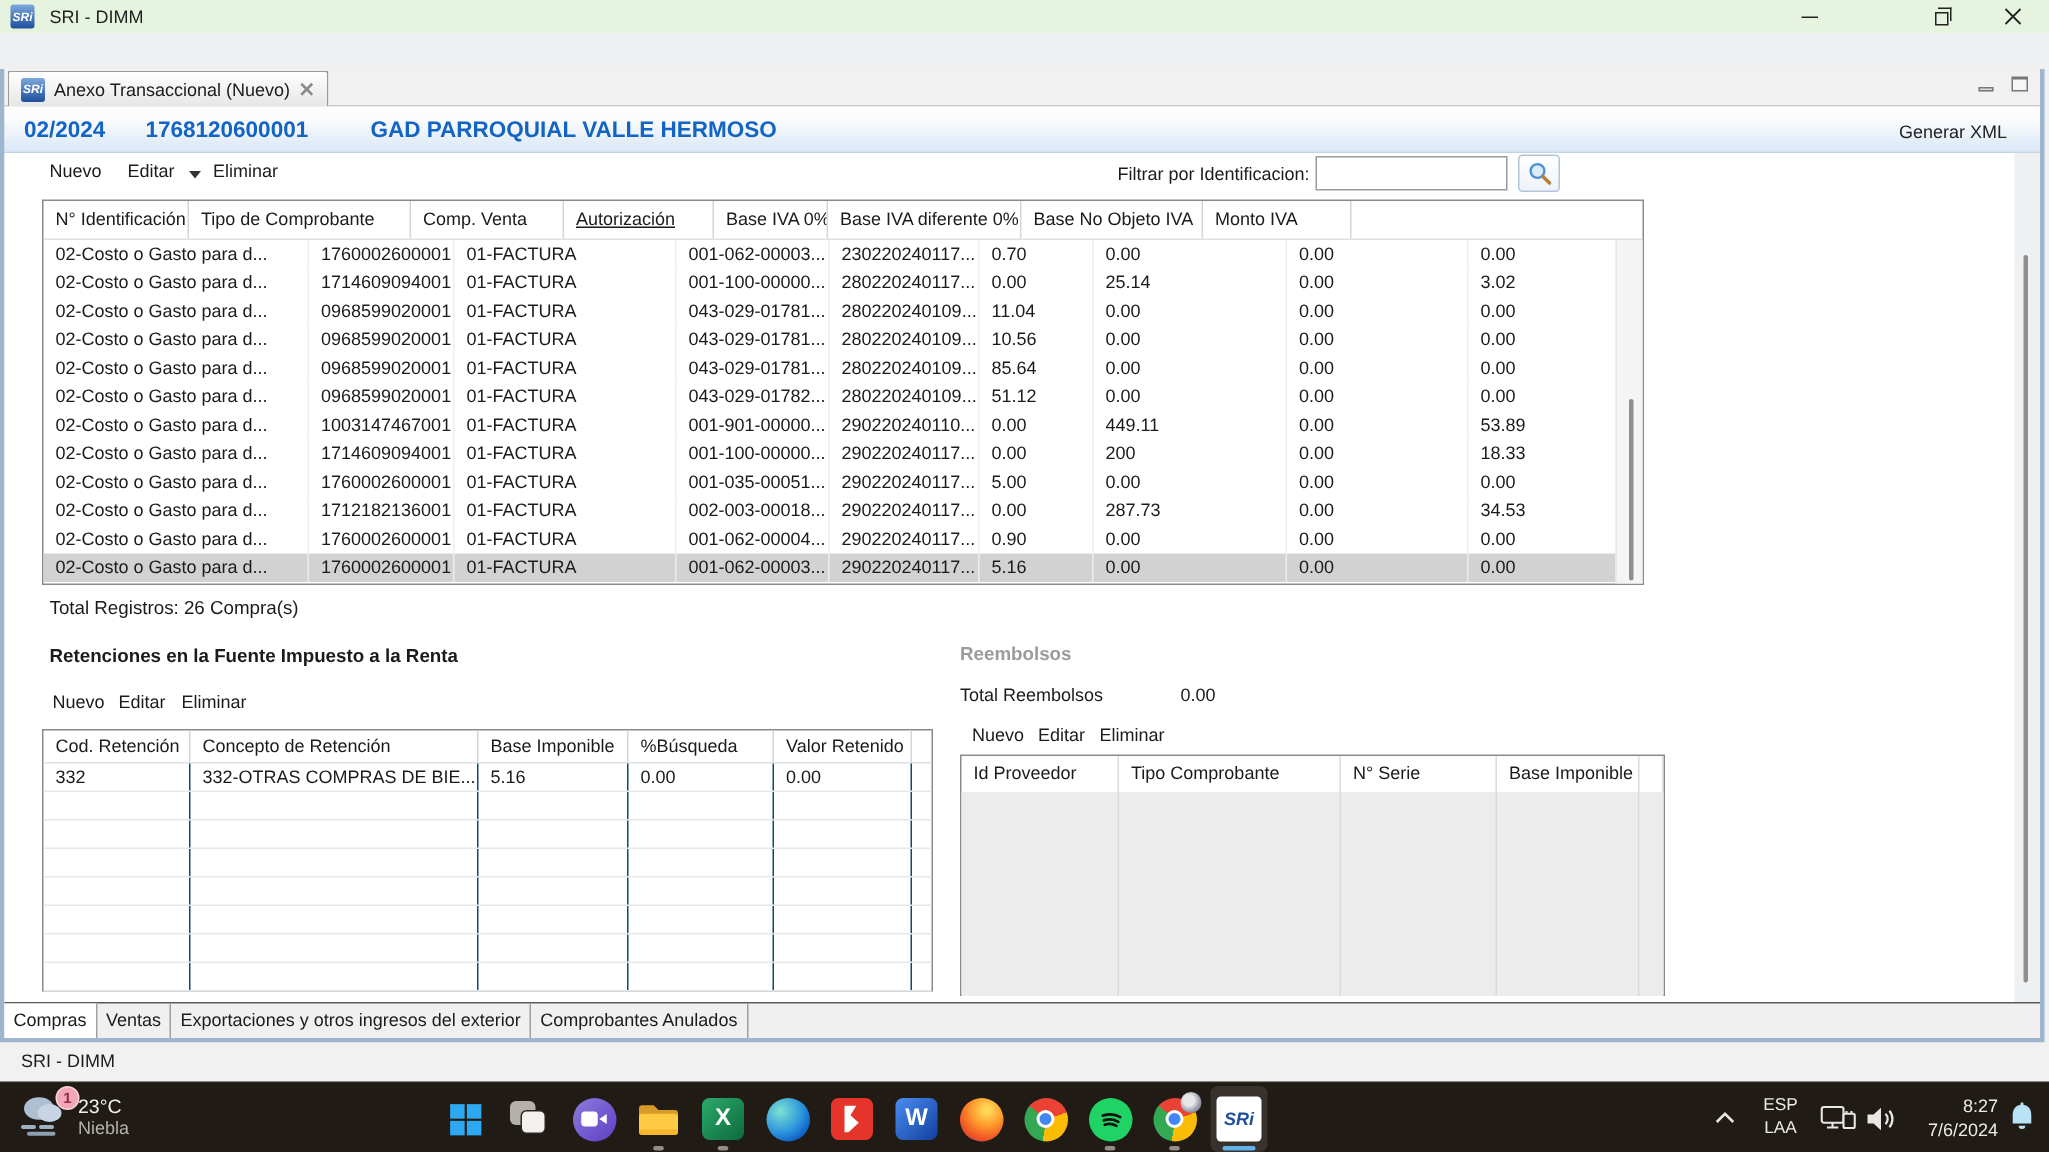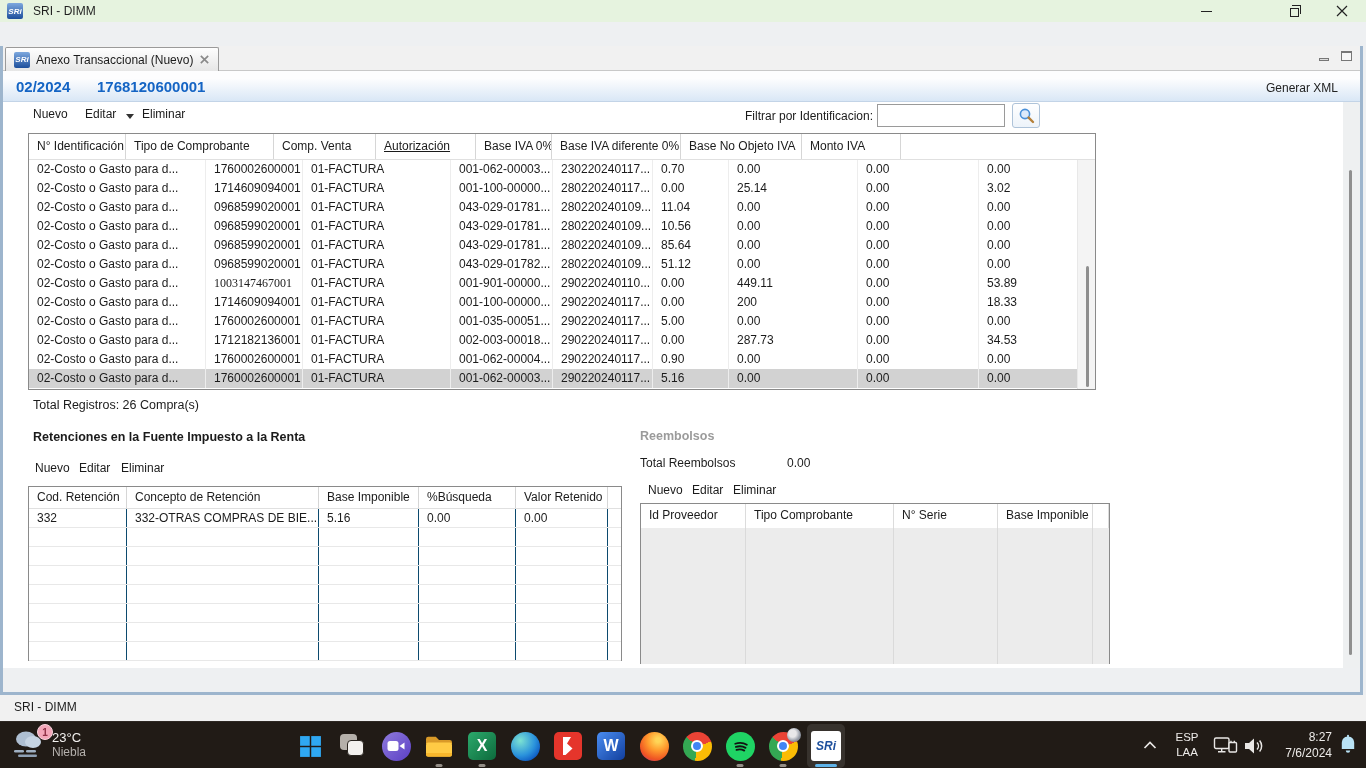--- a/index.html
+++ b/index.html
@@ -150,20 +150,21 @@
     </div>
     <div id="viewbtns">
       <div class="vb-min"></div>
       <div class="vb-max"></div>
     </div>
   </div>
 
   <div class="abs" id="formheader">
     <span class="fh" id="fh-period">02/2024</span>
     <span class="fh" id="fh-ruc">1768120600001</span>
+    <span class="fh" id="fh-name">GAD PARROQUIAL VALLE HERMOSO</span>
     <span id="fh-action">Generar XML</span>
   </div>
 
   <div class="abs" id="content"></div>
   <div class="abs" id="view-scroll"></div>
   <div class="abs" id="view-thumb"></div>
 
   <span class="abs tbitem" style="left:33px" id="tb-nuevo">Nuevo</span>
   <span class="abs tbitem" style="left:85px">Editar</span>
   <div class="abs" id="tb-arrow"></div>
@@ -252,21 +253,21 @@
           <div class="td" style="width: 148px;">01-FACTURA</div>
           <div class="td" style="width: 102px;">043-029-01782...</div>
           <div class="td" style="width: 100px;">280220240109...</div>
           <div class="td" style="width: 76px;">51.12</div>
           <div class="td" style="width: 129px;">0.00</div>
           <div class="td" style="width: 121px;">0.00</div>
           <div class="td" style="width: 99px;">0.00</div>
         </div>
         <div class="trow">
           <div class="td" style="width: 177px;">02-Costo o Gasto para d...</div>
-          <div class="td" style="width: 97px; font-family: Liberation Serif, serif;">1003147467001</div>
+          <div class="td" style="width: 97px;">1003147467001</div>
           <div class="td" style="width: 148px;">01-FACTURA</div>
           <div class="td" style="width: 102px;">001-901-00000...</div>
           <div class="td" style="width: 100px;">290220240110...</div>
           <div class="td" style="width: 76px;">0.00</div>
           <div class="td" style="width: 129px;">449.11</div>
           <div class="td" style="width: 121px;">0.00</div>
           <div class="td" style="width: 99px;">53.89</div>
         </div>
         <div class="trow">
           <div class="td" style="width: 177px;">02-Costo o Gasto para d...</div>
@@ -420,20 +421,26 @@
       </div>
     <div id="reembody">
         <div class="reemcell" style="width: 105px;"></div>
         <div class="reemcell" style="width: 148px;"></div>
         <div class="reemcell" style="width: 104px;"></div>
         <div class="reemcell" style="width: 95px;"></div>
         <div class="reemcell filler"></div>
       </div>
   </div>
 
+  <div class="abs" id="btabs">
+      <div class="btab active">Compras</div>
+      <div class="btab">Ventas</div>
+      <div class="btab">Exportaciones y otros ingresos del exterior</div>
+      <div class="btab">Comprobantes Anulados</div>
+    </div>
 
   <div class="abs" id="statusbar">
     <span id="status-text">SRI - DIMM</span>
   </div>
 
   <div class="abs" id="taskbar">
     <div id="weather">
       <div style="position:relative">
         <svg width="36" height="34" viewBox="0 0 36 34">
           <ellipse cx="16" cy="13" rx="10" ry="7.5" fill="#aebfd2"></ellipse>

